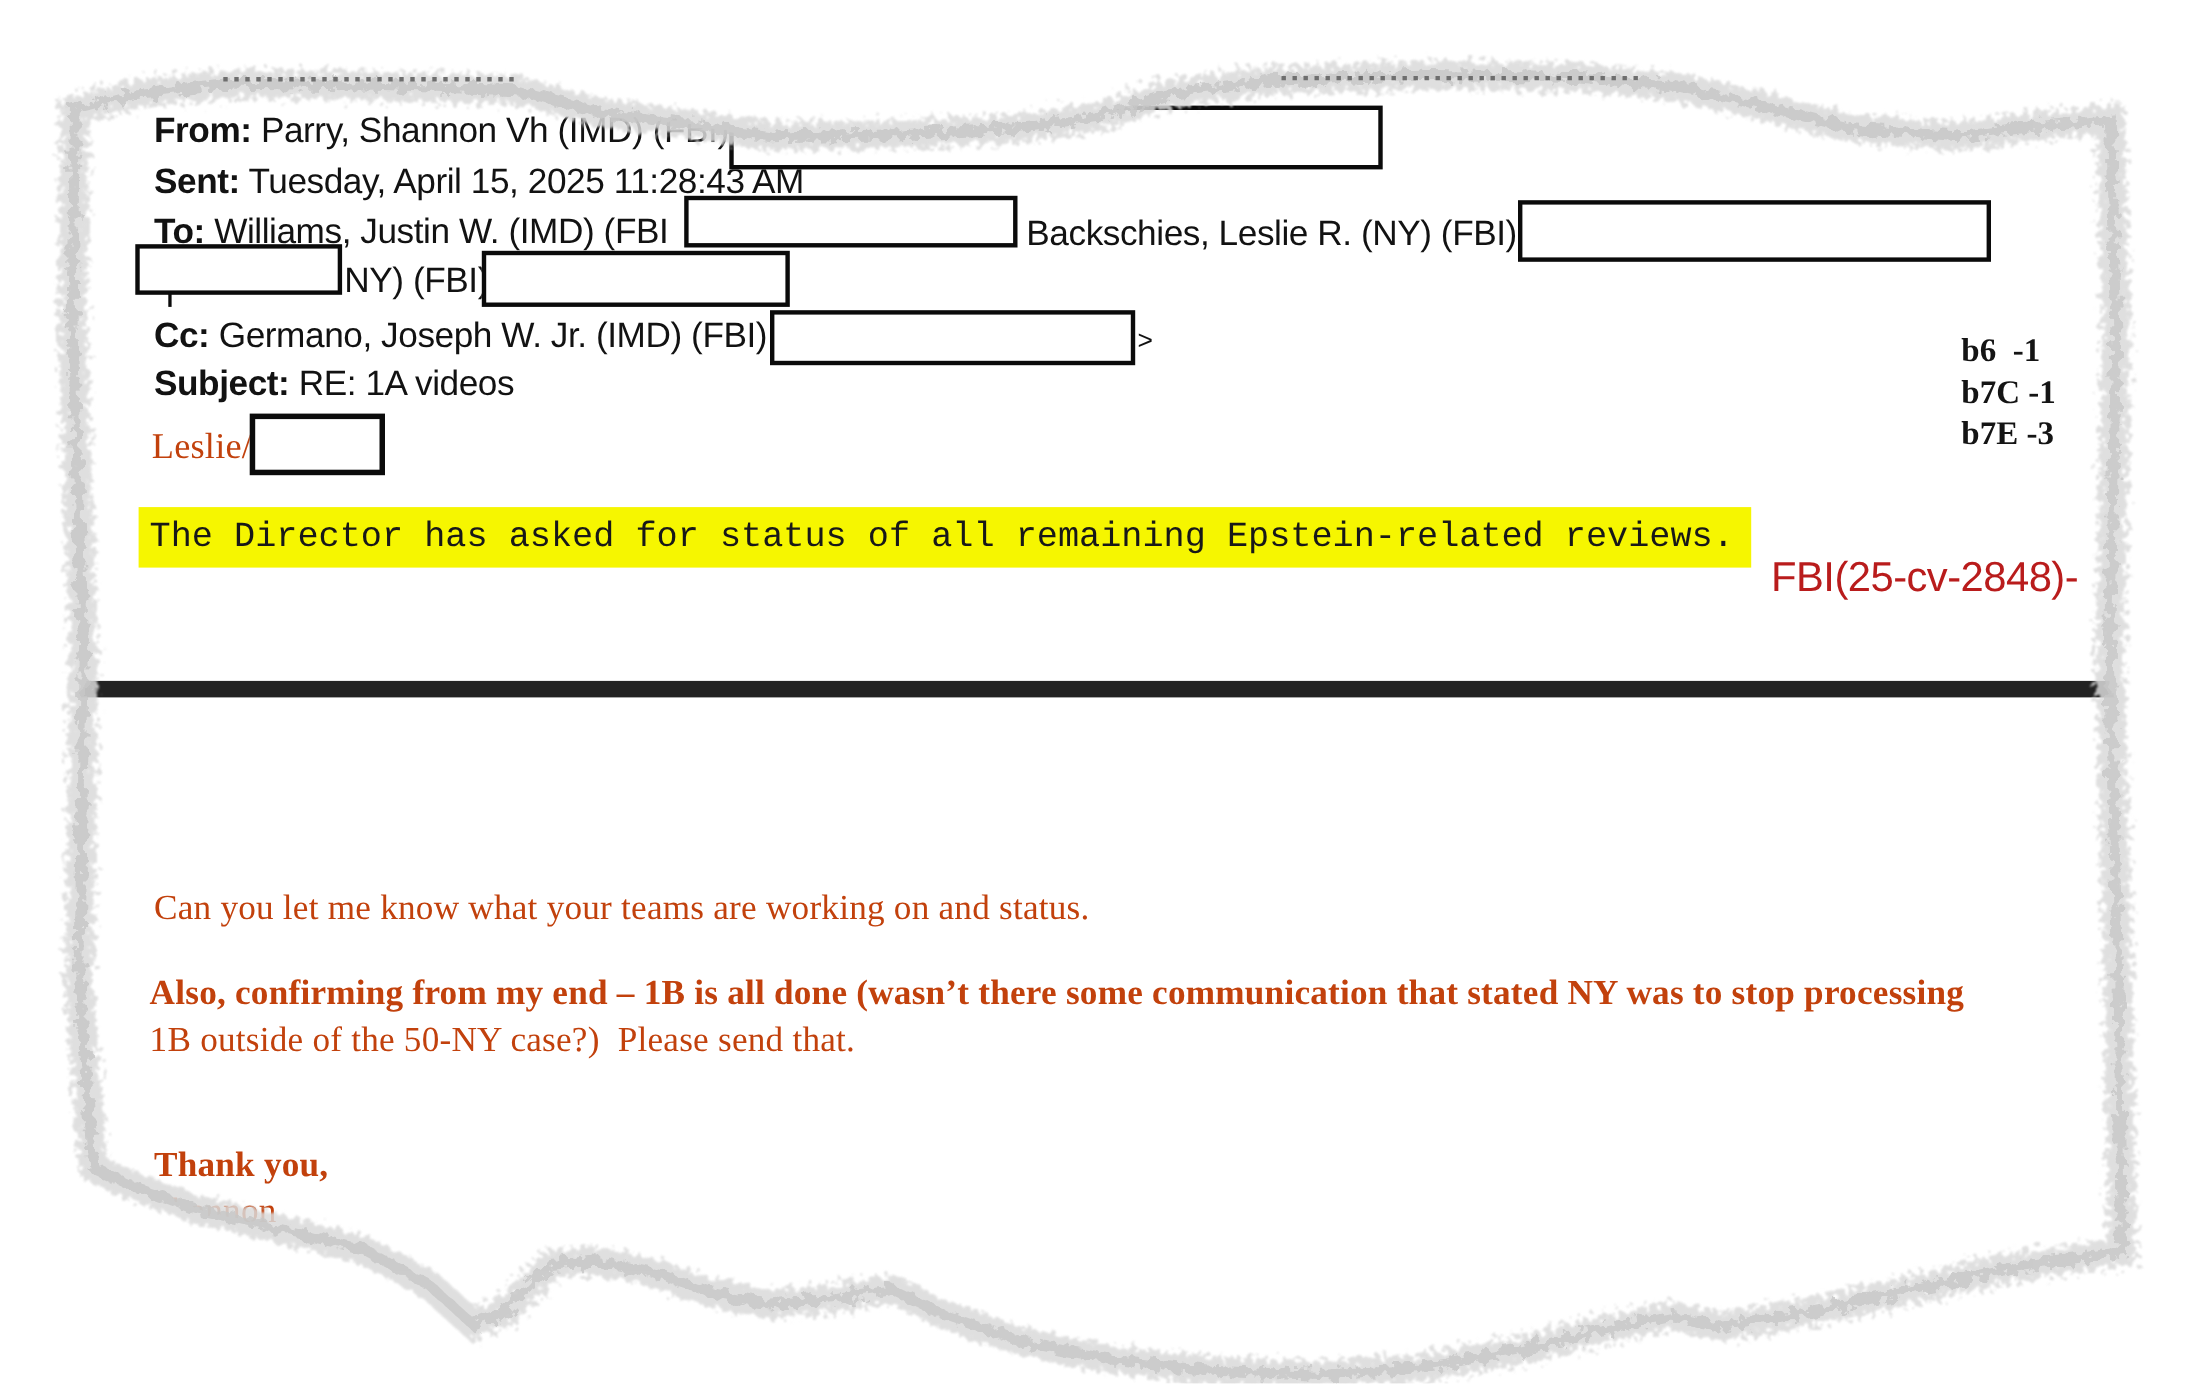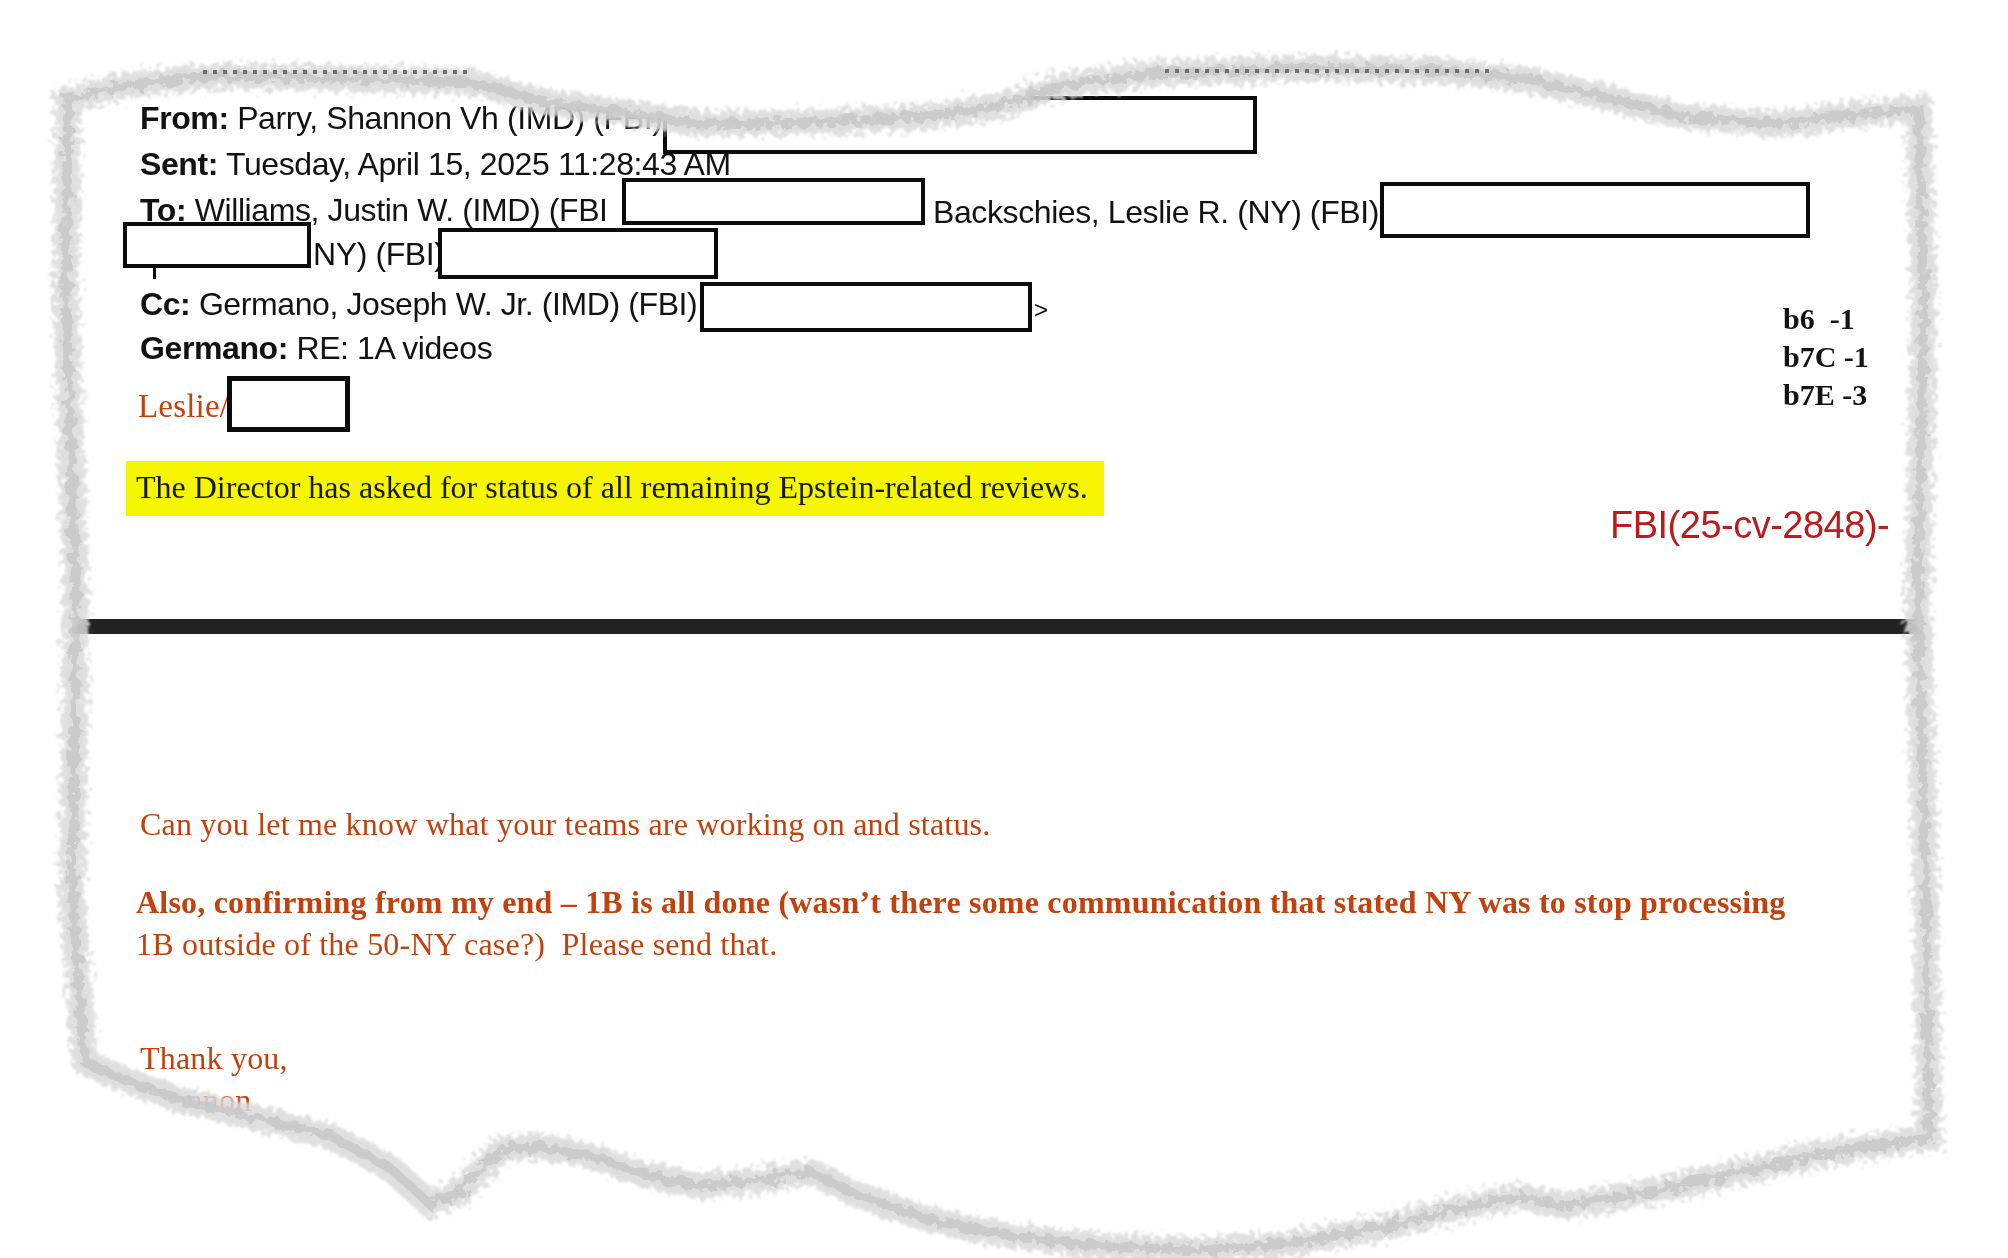--- a/index.html
+++ b/index.html
@@ -50,21 +50,21 @@
     color: #141414;
     white-space: pre;
   }
 
   #highlight-line {
     position: absolute;
     left: 126px;
     top: 461px;
     background: #f6f600;
     padding: 8px 16px 10px 10px;
-    font-family: Liberation Serif, serif;
+    font-family: Liberation Mono, monospace;
     font-size: 32px;
     color: #181818;
     white-space: pre;
   }
 
   #bates-stamp {
     position: absolute;
     left: 1610px;
     top: 504px;
     font-family: "Liberation Sans", sans-serif;
@@ -120,21 +120,21 @@
 
     <div class="hline" style="left:140px; top:146px;"><b>Sent:</b> <span>Tuesday, April 15, 2025 11:28:43 AM</span></div>
 
     <div class="hline" style="left:140px; top:192px;"><b>To:</b> <span>Williams, Justin W. (IMD) (FBI</span></div>
     <div class="hline" style="left:933px; top:194px;"><span>Backschies, Leslie R. (NY) (FBI)</span></div>
     <div class="hline" style="left:313px; top:236px;"><span>NY) (FBI)</span></div>
 
     <div class="hline" style="left:140px; top:286px;"><b>Cc:</b> <span>Germano, Joseph W. Jr. (IMD) (FBI)</span></div>
     <div id="cc-arrow">&gt;</div>
 
-    <div class="hline" style="left:140px; top:330px;"><b>Germano:</b> <span>RE: 1A videos</span></div>
+    <div class="hline" style="left:140px; top:330px;"><b>Subject:</b> <span>RE: 1A videos</span></div>
 
     <div class="codes" style="top:302px;">b6  -1</div>
     <div class="codes" style="top:340px;">b7C -1</div>
     <div class="codes" style="top:378px;">b7E -3</div>
 
     <div class="serif" style="left:138px; top:388px; font-size:33px;">Leslie/</div>
 
     <div class="redaction" style="left:663px; top:96px;  width:594px; height:58px;"></div>
     <div class="redaction" style="left:622px; top:178px; width:303px; height:47px;"></div>
     <div class="redaction" style="left:1380px;top:182px; width:430px; height:56px;"></div>
@@ -146,21 +146,21 @@
 
     <div id="highlight-line">The Director has asked for status of all remaining Epstein-related reviews.</div>
 
     <div id="bates-stamp">FBI(25-cv-2848)-</div>
 
     <div id="divider"></div>
 
     <div class="serif" style="left:140px; top:806px;">Can you let me know what your teams are working on and status.</div>
     <div class="serif" style="left:136px; top:884px;font-weight:bold;">Also, confirming from my end – 1B is all done (wasn’t there some communication that stated NY was to stop processing</div>
     <div class="serif" style="left:136px; top:926px;">1B outside of the 50-NY case?)  Please send that.</div>
-    <div class="serif" style="left:140px; top:1040px;">Thank you,</div>
+    <div class="serif" style="left:140px; top:1040px;font-weight:bold;">Thank you,</div>
     <div class="serif" style="left:138px; top:1082px;">Shannon</div>
   </div>
 
   <svg id="tear-overlay" viewBox="0 0 2008 1258" width="2008" height="1258" aria-hidden="true">
     <defs>
       <filter id="rough" x="-10%" y="-10%" width="120%" height="120%">
         <feTurbulence type="fractalNoise" baseFrequency="0.11" numOctaves="3" seed="8" result="n"></feTurbulence>
         <feDisplacementMap in="SourceGraphic" in2="n" scale="16"></feDisplacementMap>
       </filter>
       <filter id="roughSoft" x="-10%" y="-10%" width="120%" height="120%">

